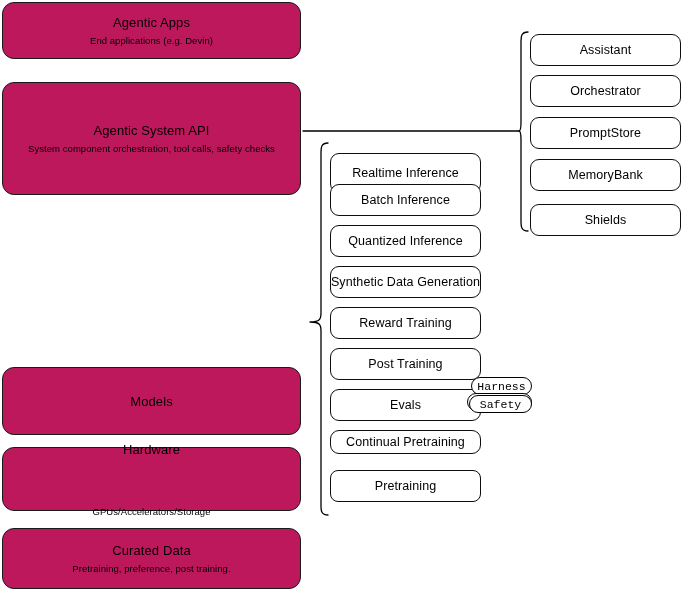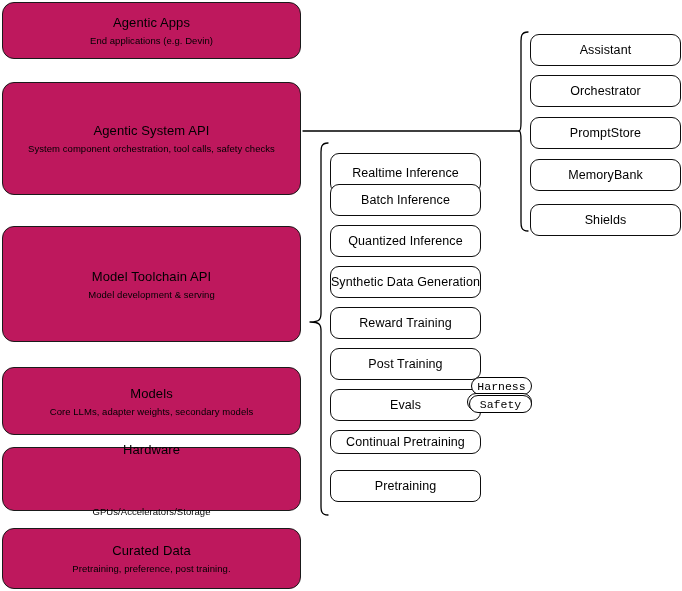--- a/index.html
+++ b/index.html
@@ -111,28 +111,23 @@
   <div class="stack-box" style="left:2px;top:2px;width:299px;height:57px;">
     <div class="stack-title">Agentic Apps</div>
     <div class="stack-sub">End applications (e.g. Devin)</div>
   </div>
 
   <div class="stack-box" style="left:2px;top:82px;width:299px;height:113px;">
     <div class="stack-title">Agentic System API</div>
     <div class="stack-sub">System component orchestration, tool calls, safety checks</div>
   </div>
 
-  <div class="stack-box" style="left:2px;top:226px;width:299px;height:116px;">
-    <div class="stack-title">Model Toolchain API</div>
-    <div class="stack-sub">Model development &amp; serving</div>
-  </div>
 
   <div class="stack-box" style="left:2px;top:367px;width:299px;height:68px;">
     <div class="stack-title">Models</div>
-    <div class="stack-sub">Core LLMs, adapter weights, secondary models</div>
   </div>
 
   <div class="stack-box" style="left:2px;top:447px;width:299px;height:64px;gap:44px;">
     <div class="stack-title">Hardware</div>
     <div class="stack-sub">GPUs/Accelerators/Storage</div>
   </div>
 
   <div class="stack-box" style="left:2px;top:528px;width:299px;height:61px;">
     <div class="stack-title">Curated Data</div>
     <div class="stack-sub">Pretraining, preference, post training.</div>

